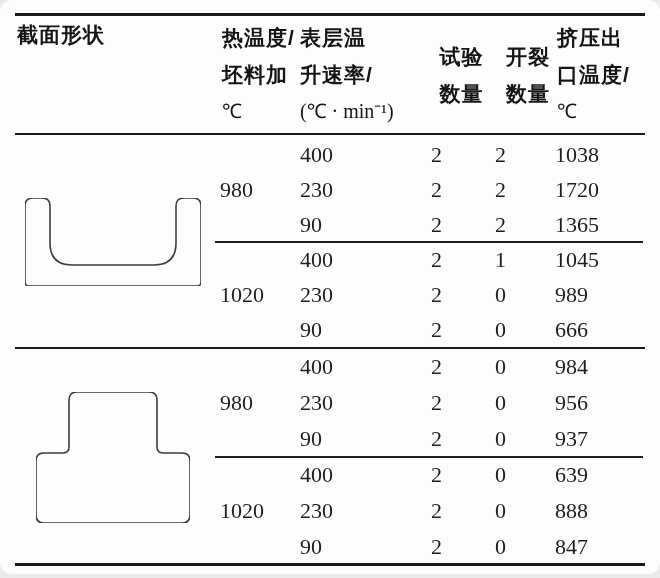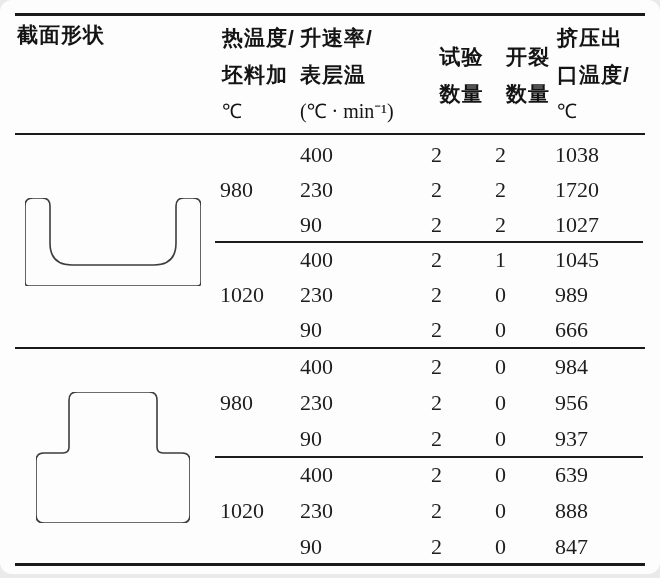--- a/index.html
+++ b/index.html
@@ -77,22 +77,22 @@
   <div class="header">
     <div class="hcell h1">
       <span>截面形状</span>
     </div>
     <div class="hcell h2">
       <span>热温度/</span>
       <span>坯料加</span>
       <span class="unit-line">℃</span>
     </div>
     <div class="hcell h3">
+      <span>表层温</span>
       <span>升速率/</span>
-      <span>表层温</span>
       <span class="unit-line">(℃ · min⁻¹)</span>
     </div>
     <div class="hcell h4">
       <span>试验</span>
       <span>数量</span>
     </div>
     <div class="hcell h5">
       <span>开裂</span>
       <span>数量</span>
     </div>
@@ -119,21 +119,21 @@
     <div class="cell c6 r1 num">1038</div>
 
     <div class="cell c3 r2 num">230</div>
     <div class="cell c4 r2 num">2</div>
     <div class="cell c5 r2 num">2</div>
     <div class="cell c6 r2 num">1720</div>
 
     <div class="cell c3 r3 num">90</div>
     <div class="cell c4 r3 num">2</div>
     <div class="cell c5 r3 num">2</div>
-    <div class="cell c6 r3 num">1027</div>
+    <div class="cell c6 r3 num">1365</div>
 
     <div class="cell c3 r4 num">400</div>
     <div class="cell c4 r4 num">2</div>
     <div class="cell c5 r4 num">1</div>
     <div class="cell c6 r4 num">1045</div>
 
     <div class="cell c3 r5 num">230</div>
     <div class="cell c4 r5 num">2</div>
     <div class="cell c5 r5 num">0</div>
     <div class="cell c6 r5 num">989</div>

